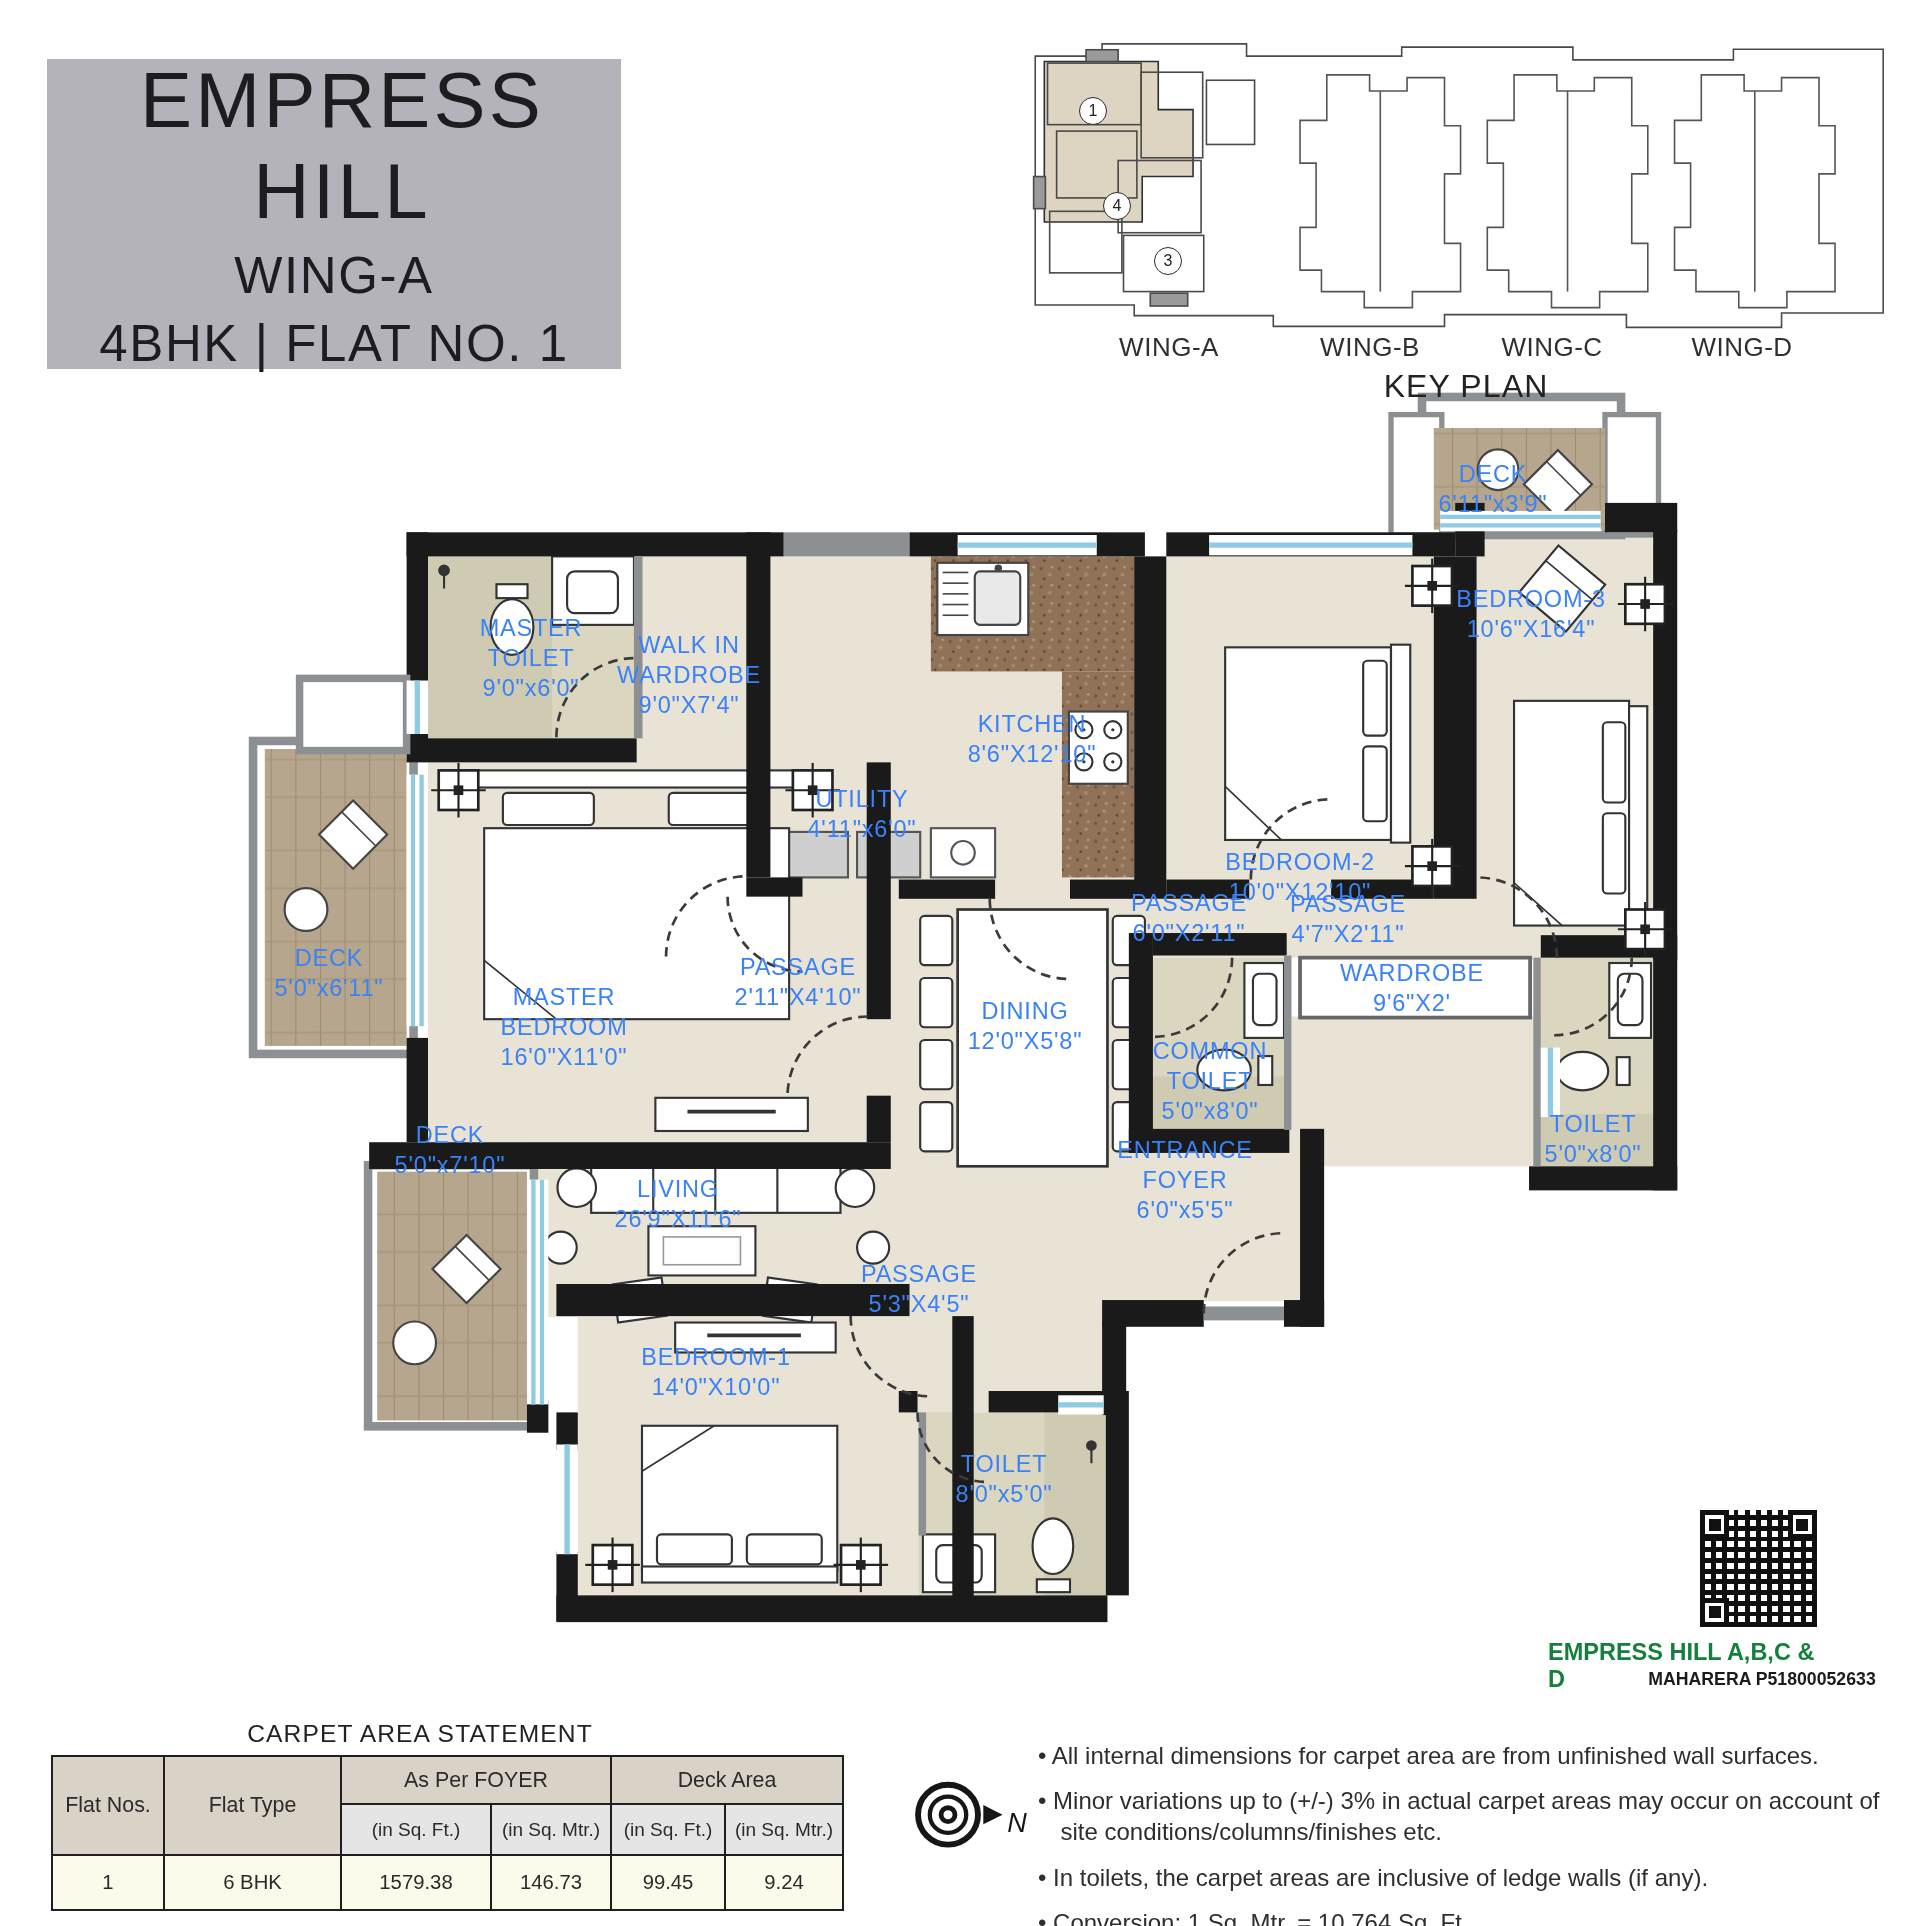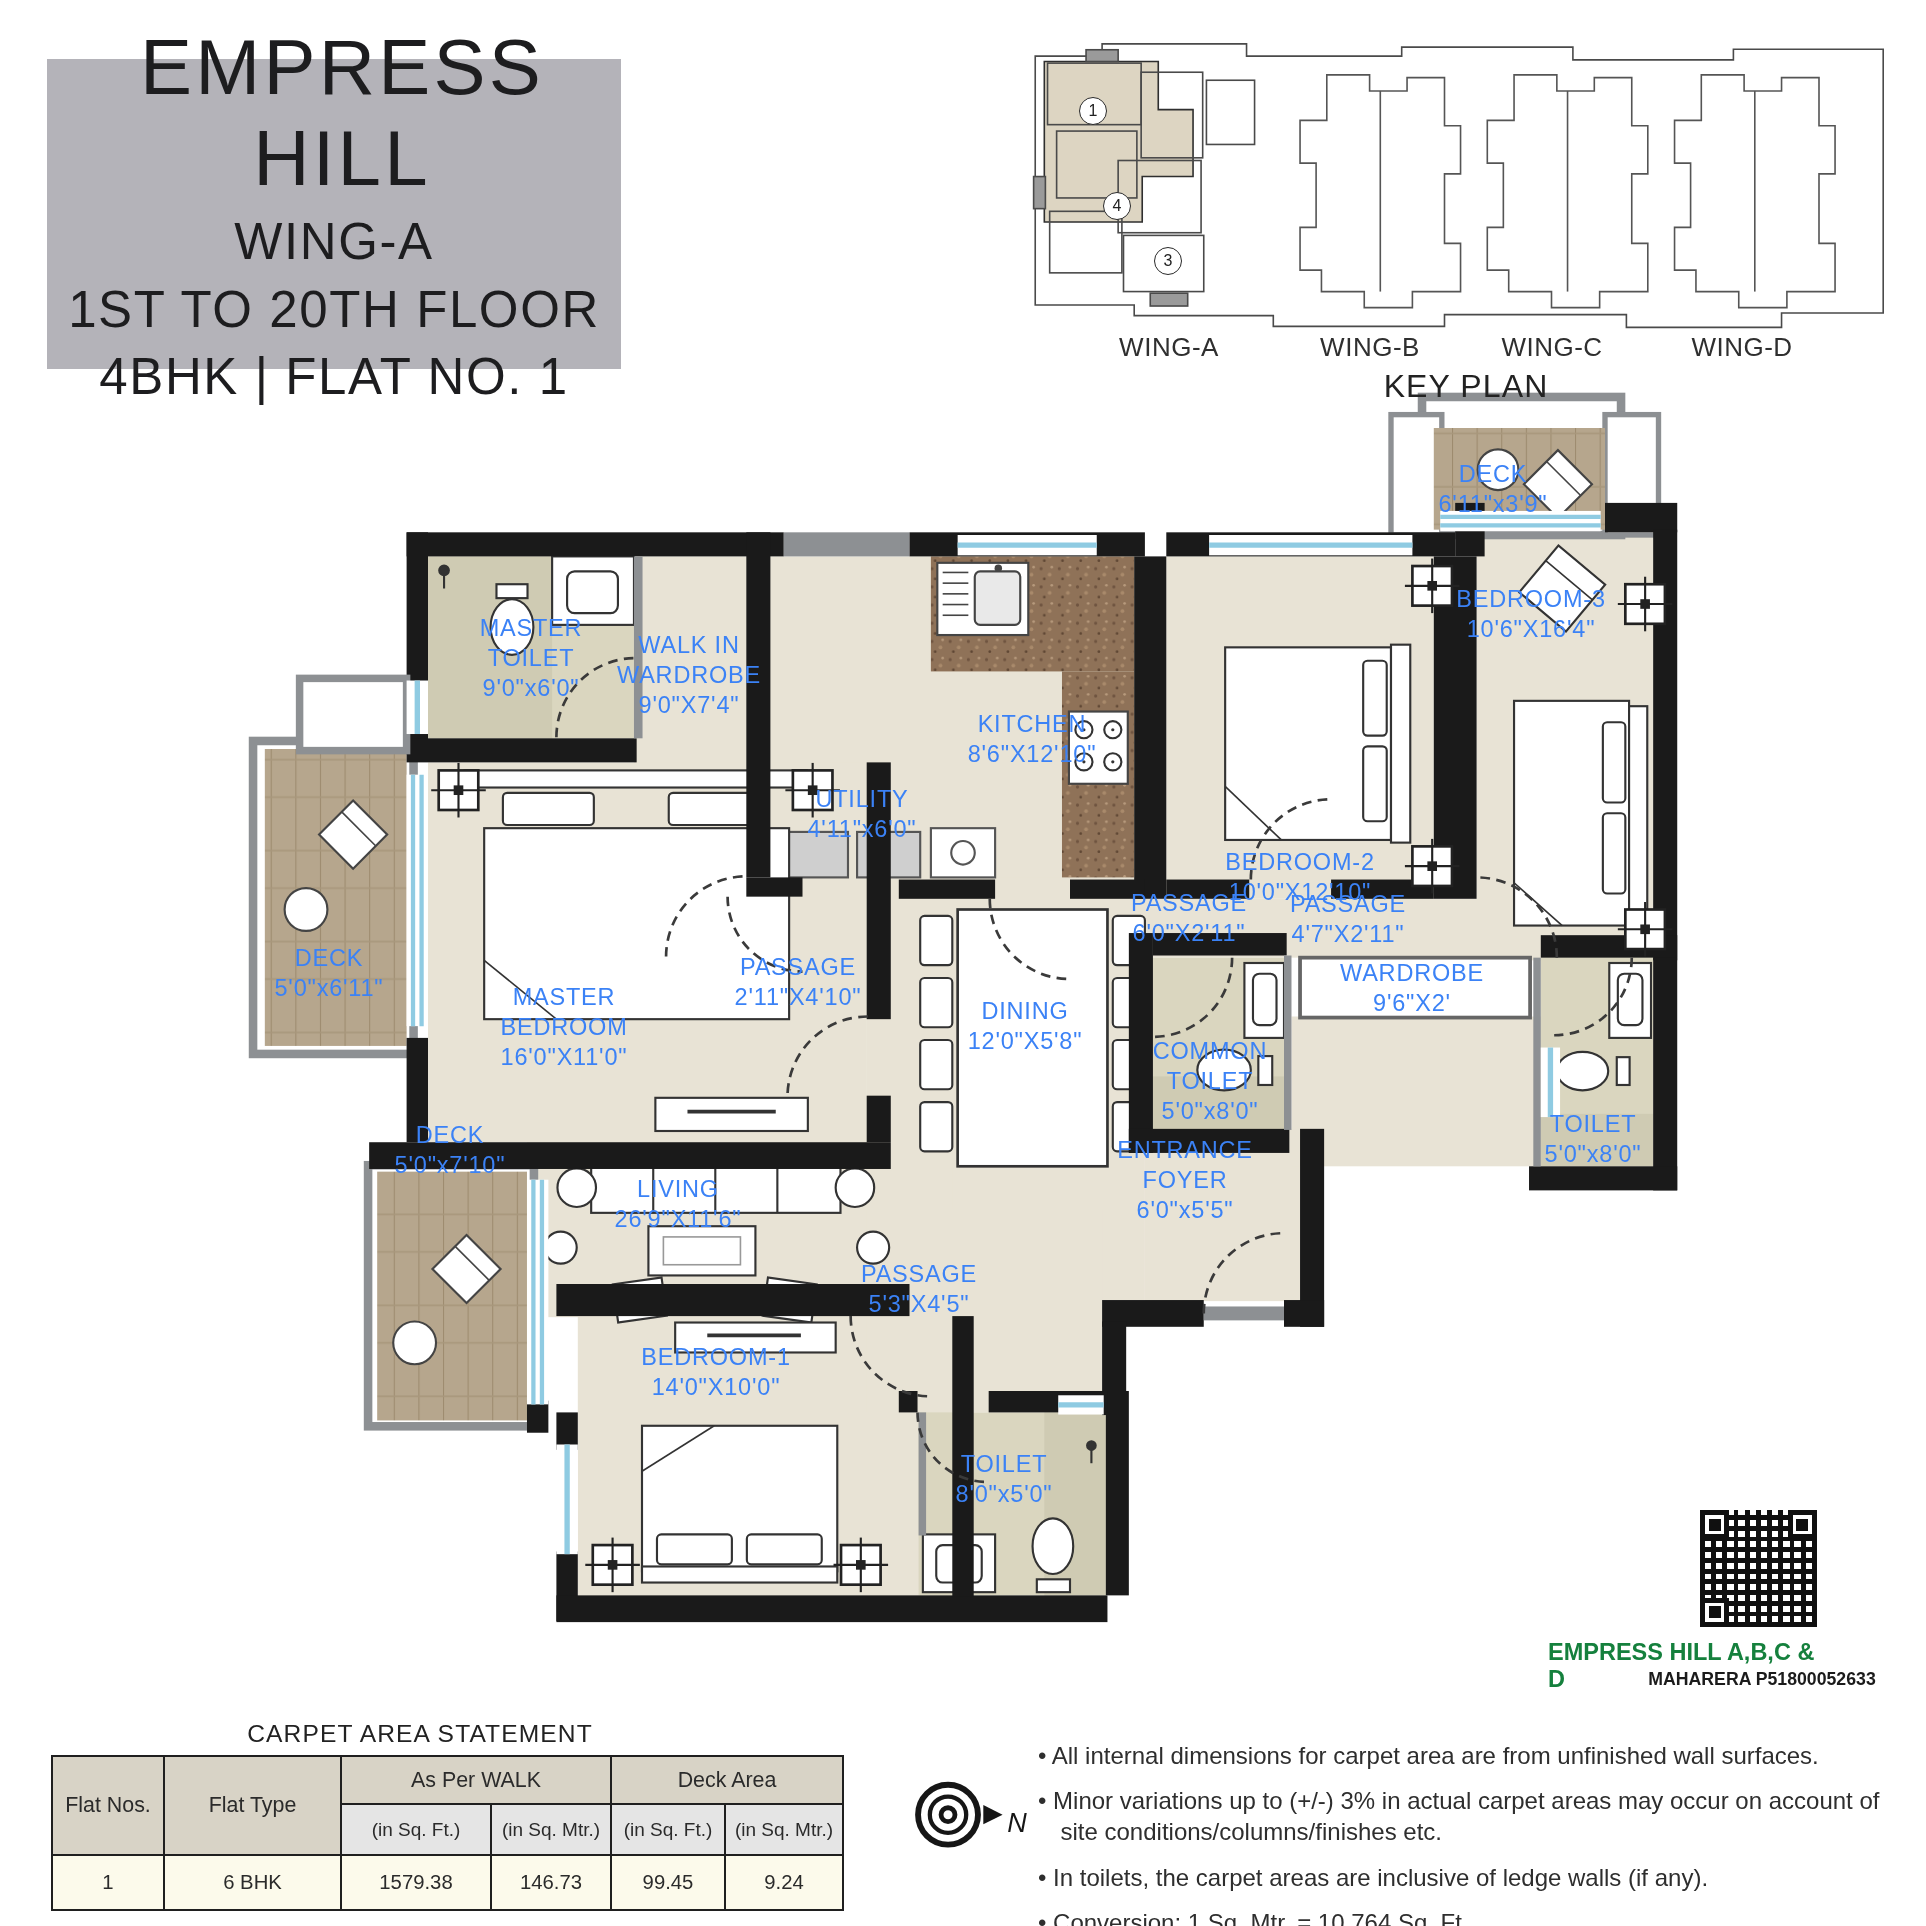--- a/index.html
+++ b/index.html
@@ -409,21 +409,20 @@
       <circle cx="1772" cy="3392" r="56" fill="#fff" stroke="#161616" stroke-width="11"></circle>
       <circle cx="1772" cy="3392" r="34" fill="none" stroke="#161616" stroke-width="8"></circle>
       <circle cx="1772" cy="3392" r="13" fill="none" stroke="#161616" stroke-width="9"></circle>
       <polygon points="1838,3374 1874,3392 1838,3410" fill="#161616"></polygon>
     </g>
   </svg>
 
   <div class="title-block">
     <div class="tb-project">EMPRESS HILL</div>
     <div class="tb-line">WING-A</div>
-    <div class="tb-line">1ST TO 20TH FLOOR</div>
     <div class="tb-line">4BHK | FLAT NO. 1</div>
   </div>
 
   <div class="wing-lbl" style="left:1169px;top:347px">WING-A</div>
   <div class="wing-lbl" style="left:1370px;top:347px">WING-B</div>
   <div class="wing-lbl" style="left:1552px;top:347px">WING-C</div>
   <div class="wing-lbl" style="left:1742px;top:347px">WING-D</div>
   <div class="keyplan-caption" style="left:1466px;top:386px">KEY PLAN</div>
   <div class="marker" style="left:1093px;top:111px">1</div>
   <div class="marker" style="left:1117px;top:206px">4</div>
@@ -495,21 +494,21 @@
         <col style="width:177px">
         <col style="width:150px">
       <col style="width:120px">
         <col style="width:114px">
         <col style="width:118px">
     </colgroup>
     <thead>
       <tr>
         <th rowspan="2">Flat Nos.</th>
         <th rowspan="2">Flat Type</th>
-        <th colspan="2">As Per WALK</th>
+        <th colspan="2">As Per FOYER</th>
         <th colspan="2">Deck Area</th>
       </tr>
       <tr class="sub">
         <th>(in Sq. Ft.)</th>
         <th>(in Sq. Mtr.)</th>
         <th>(in Sq. Ft.)</th>
         <th>(in Sq. Mtr.)</th>
       </tr>
     </thead>
     <tbody>

